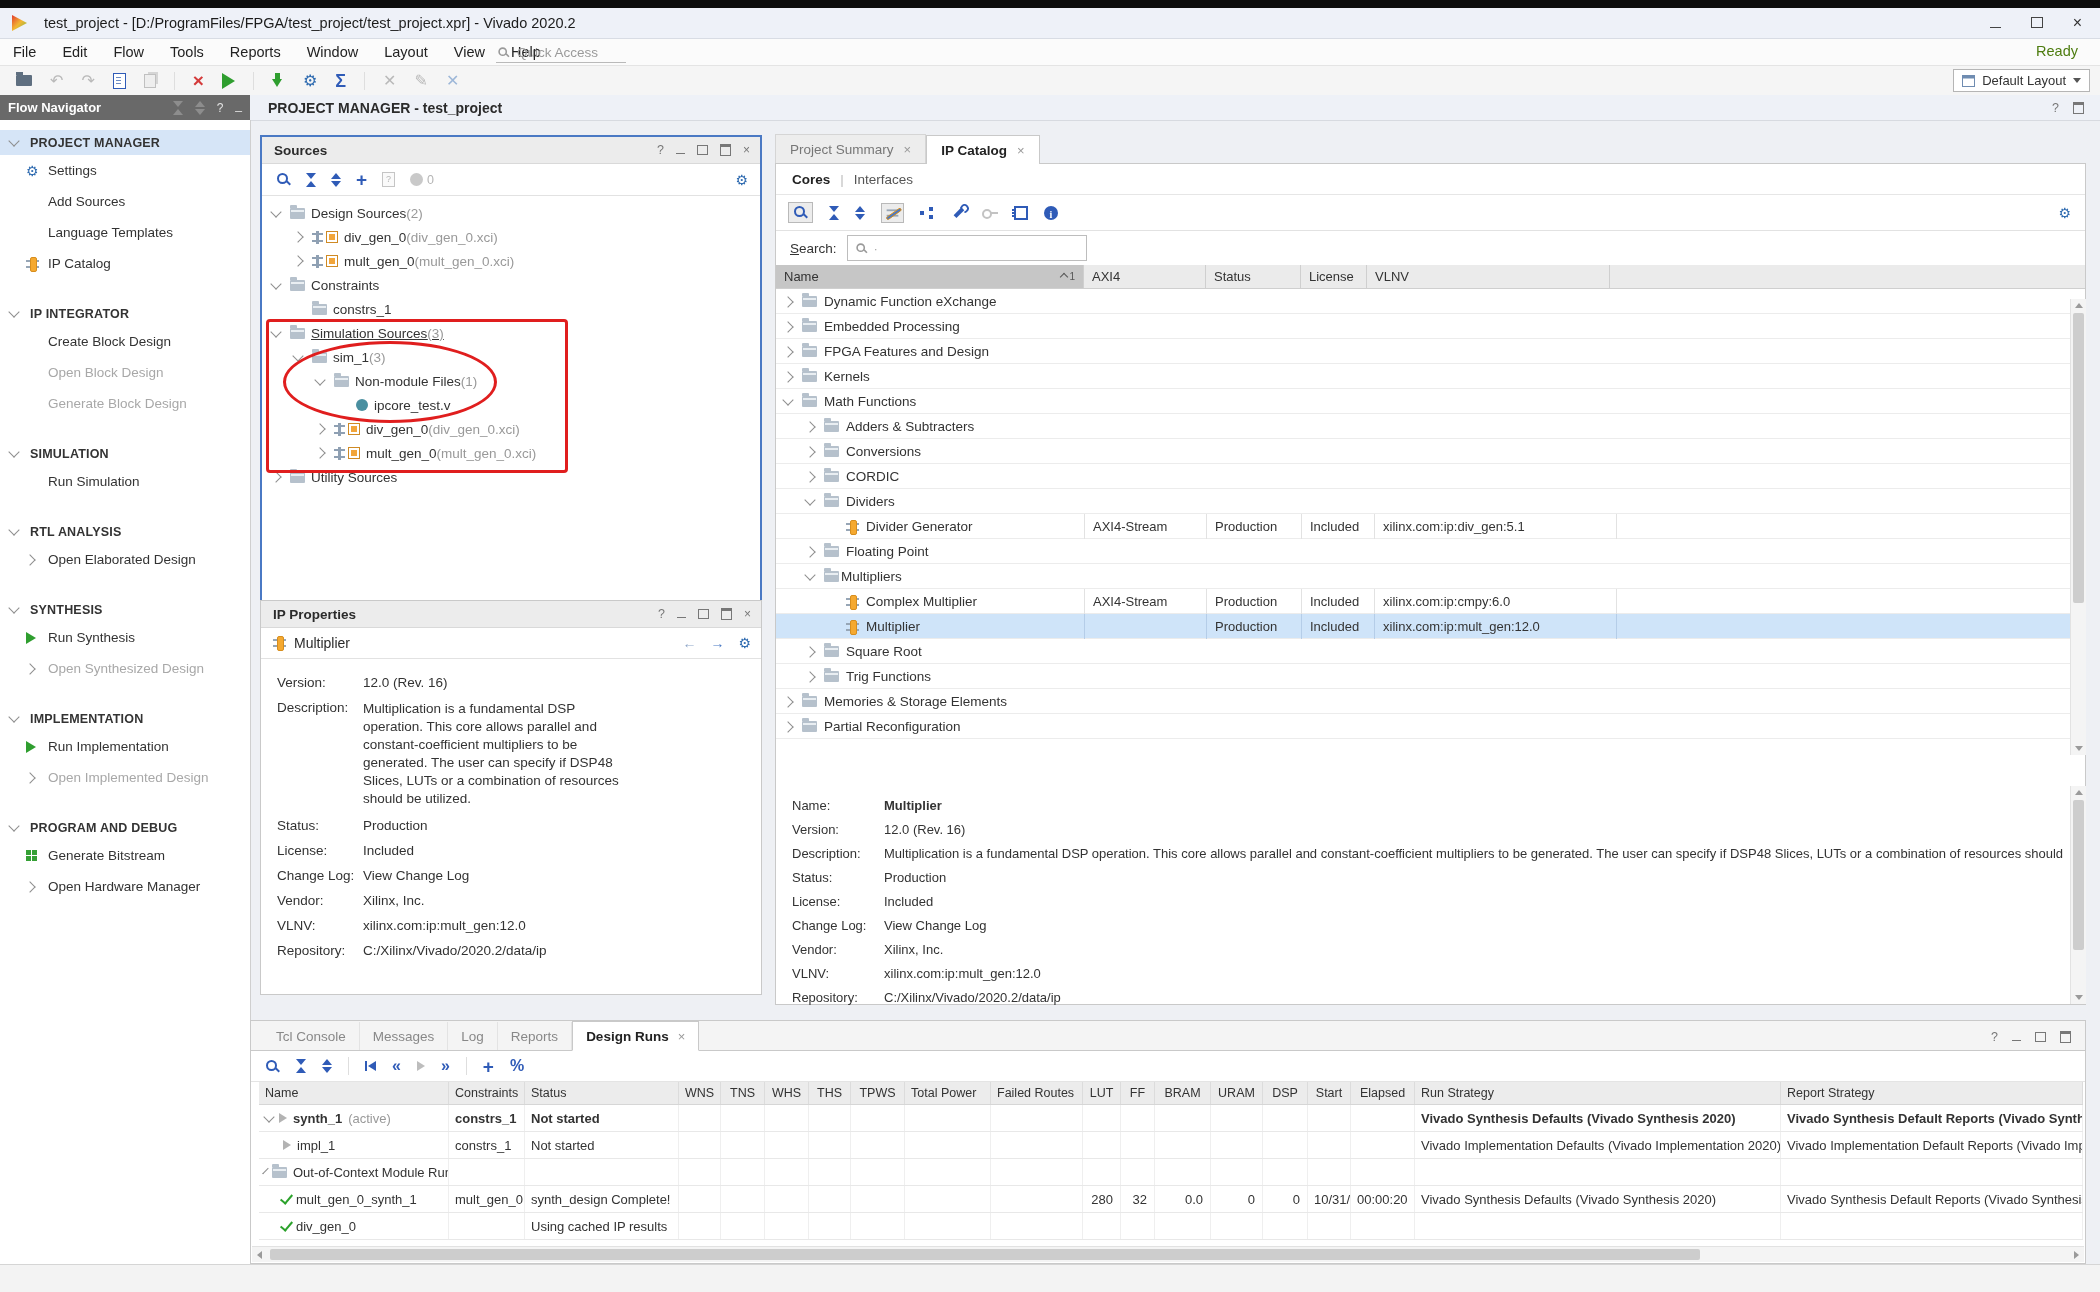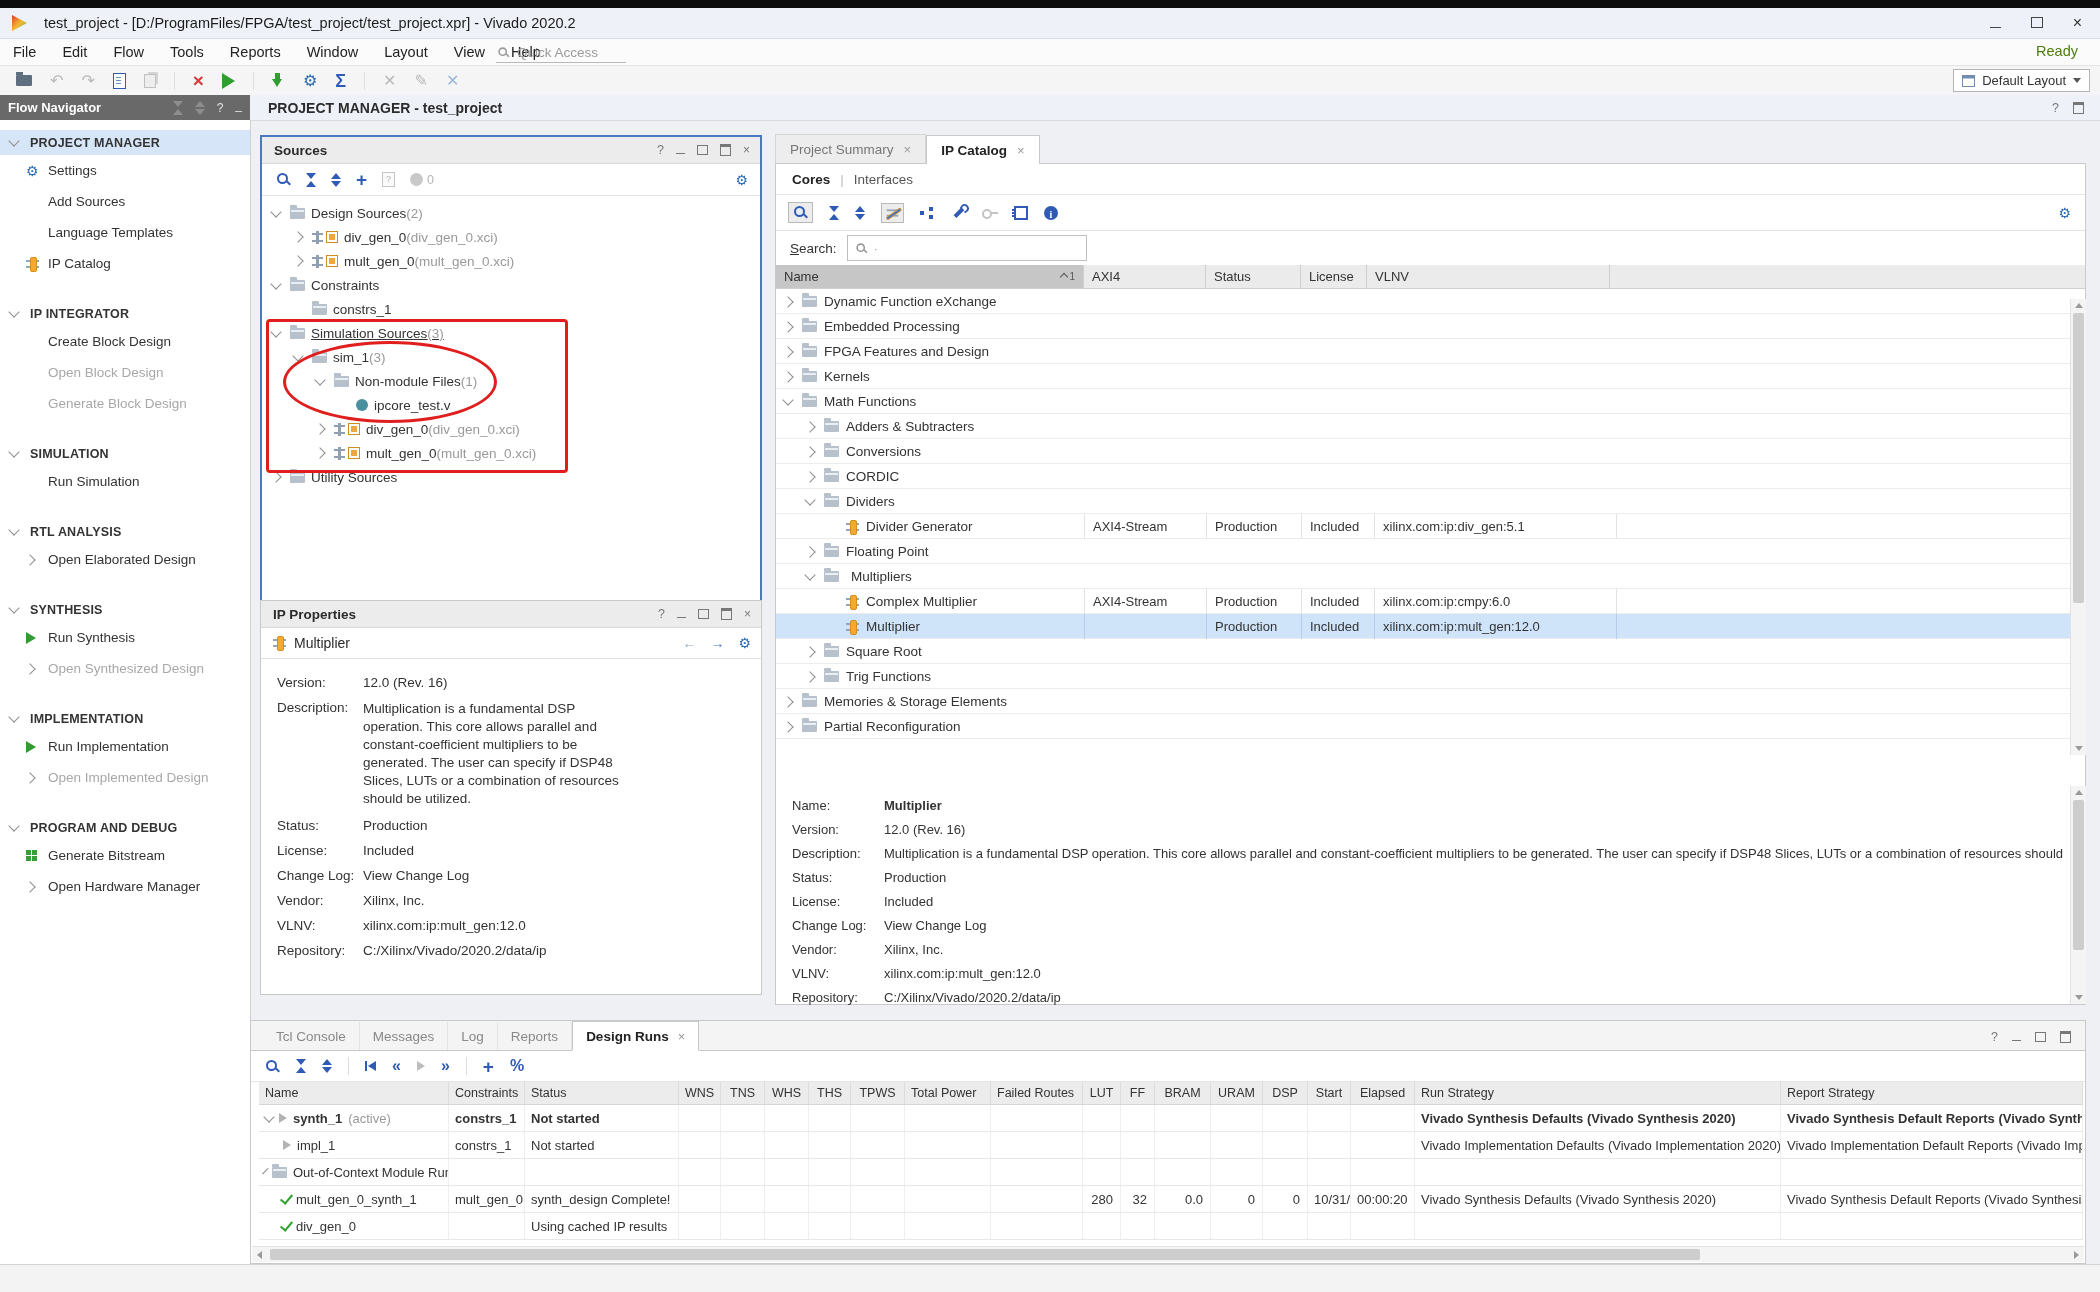--- a/index.html
+++ b/index.html
@@ -760,21 +760,21 @@
             <span class="ico-folder"></span>
             <span class="lbl" style="margin-left: 7px;">Floating Point</span>
           </div>
         </div>
         <div class="cat-row">
           <div class="cat-name" style="left: 30px;">
             <span class="exp-slot">
               <span class="chev d"></span>
             </span>
             <span class="ico-folder"></span>
-            <span class="lbl" style="margin-left: 12px;">Multipliers</span>
+            <span class="lbl" style="margin-left: 2px;">Multipliers</span>
           </div>
         </div>
         <div class="cat-row">
           <div class="cat-name" style="left: 52px;">
             <span class="exp-slot"></span>
             <span class="ico-ip"></span>
             <span class="lbl" style="margin-left: 7px;">Complex Multiplier</span>
           </div>
           <div class="cat-cell" style="left: 308px; width: 122px;">AXI4-Stream</div>
           <div class="cat-cell" style="left: 430px; width: 95px;">Production</div>

